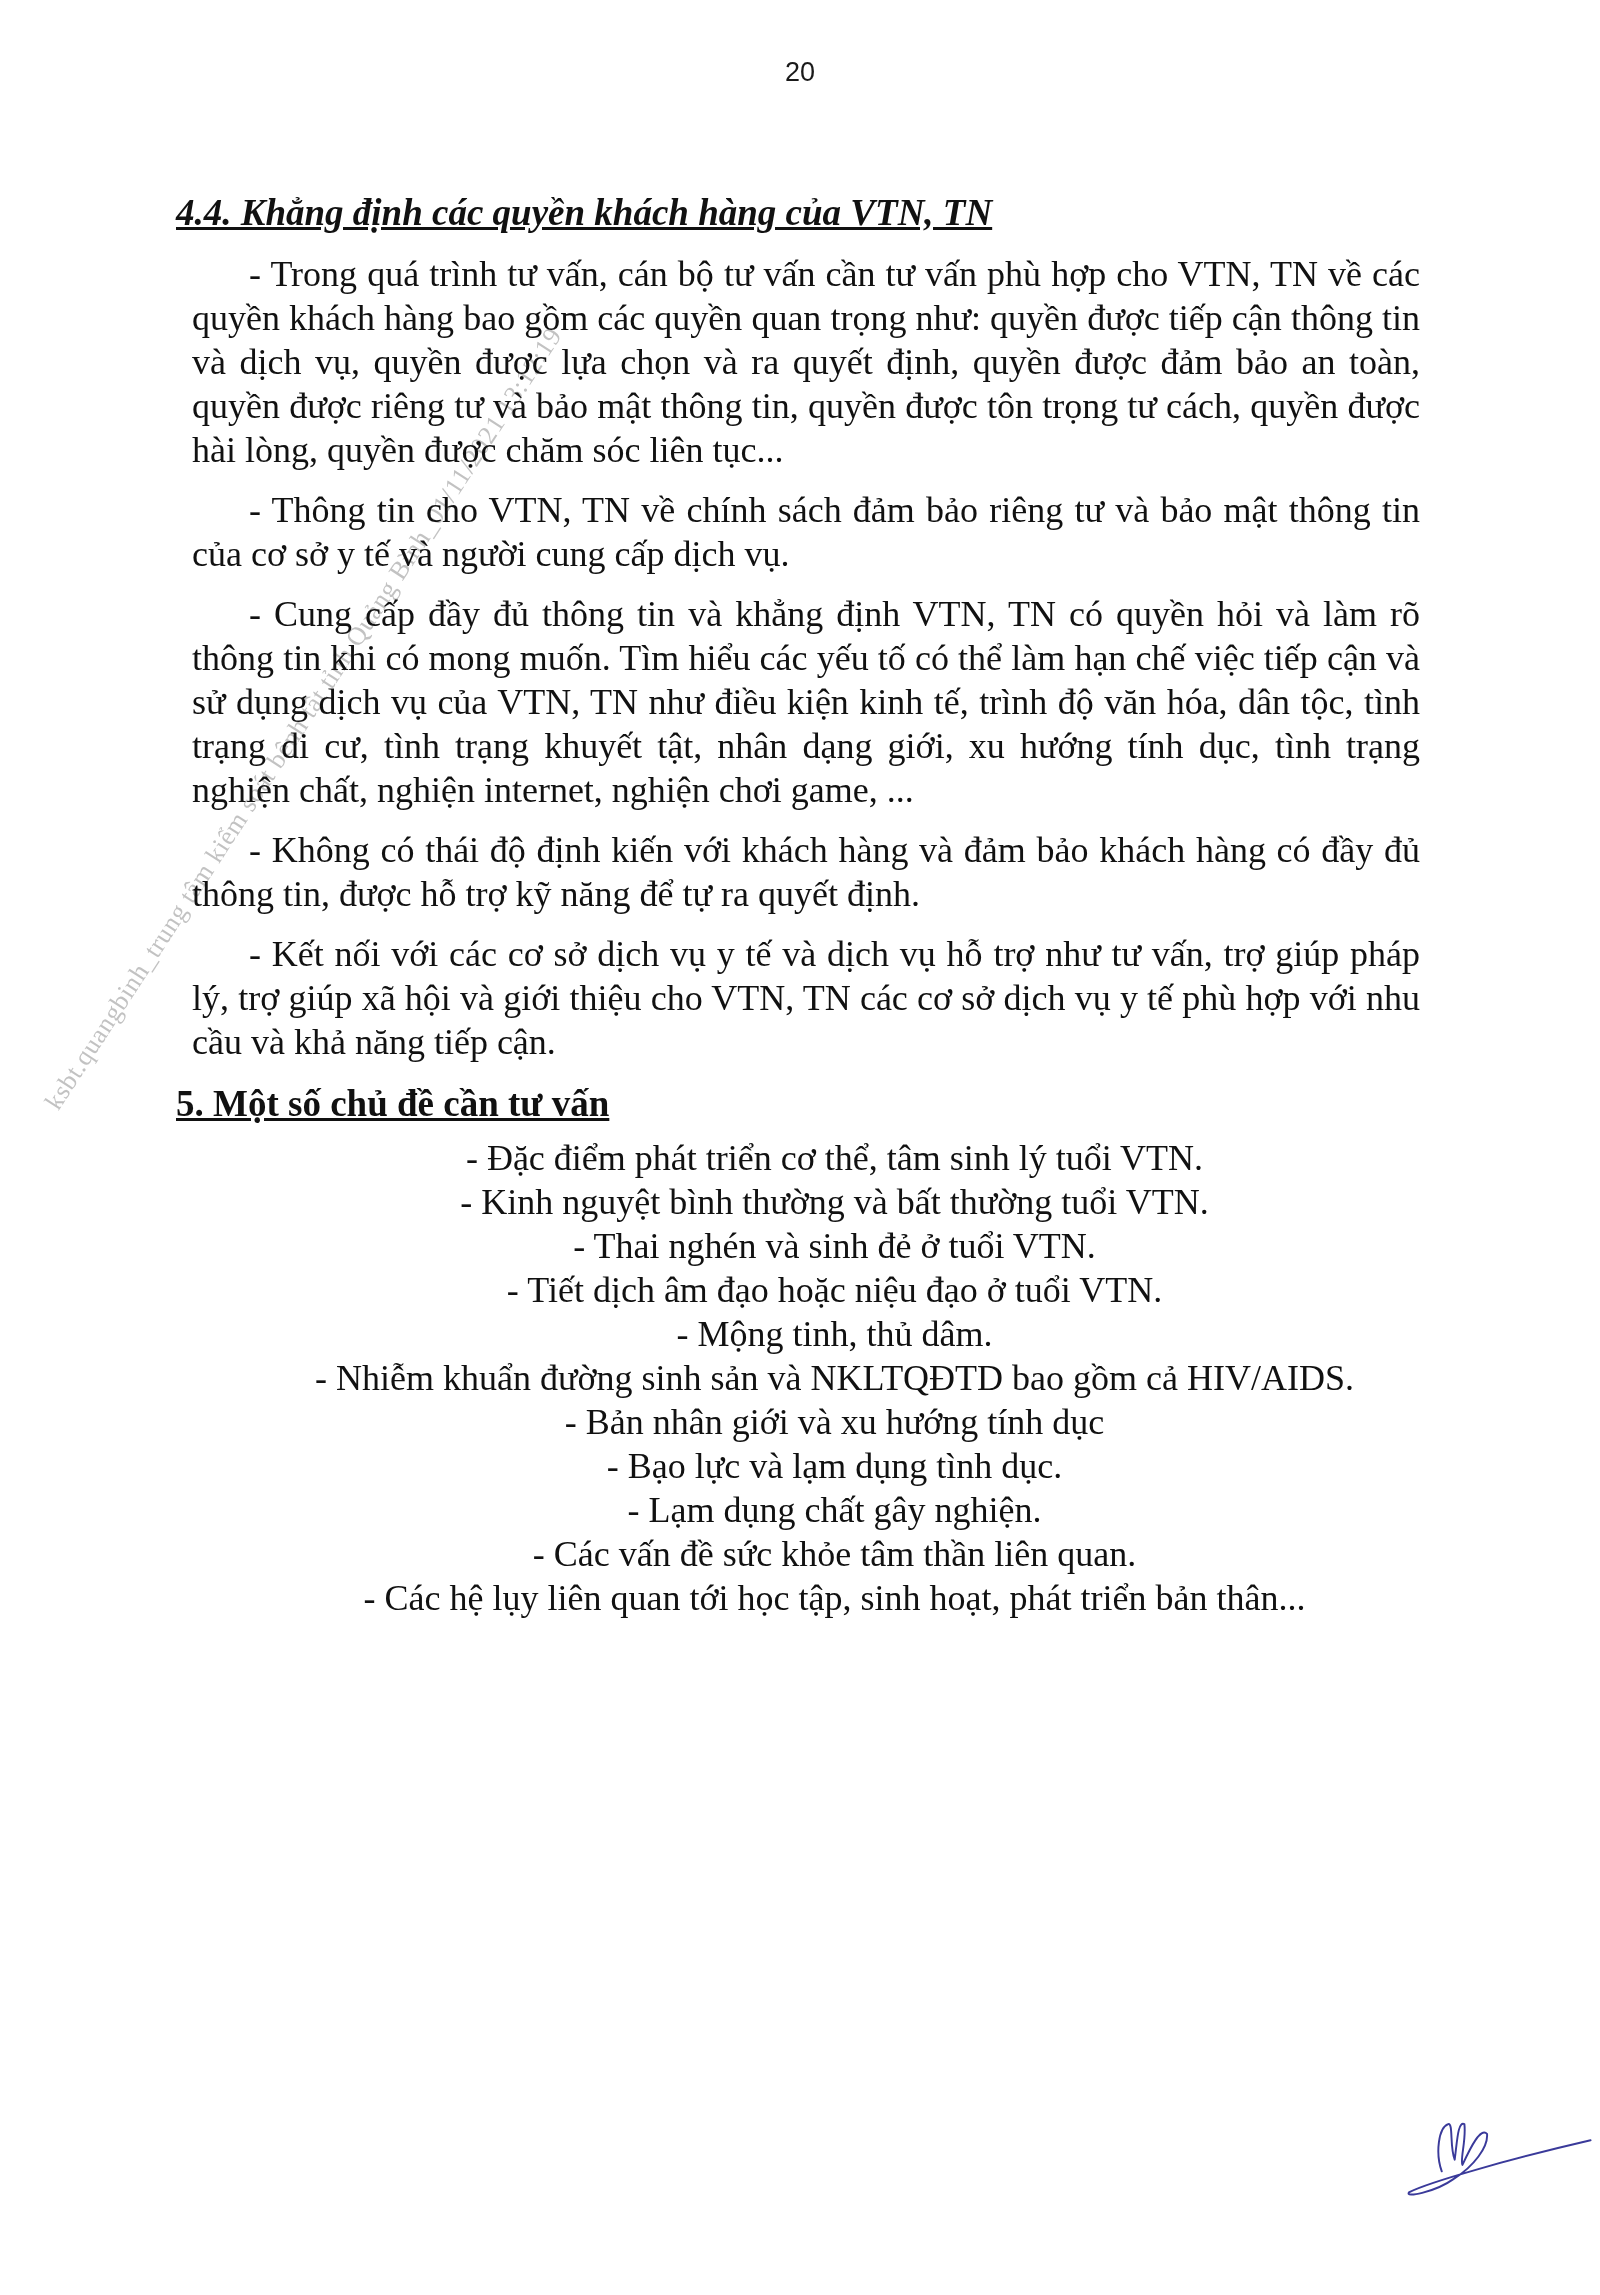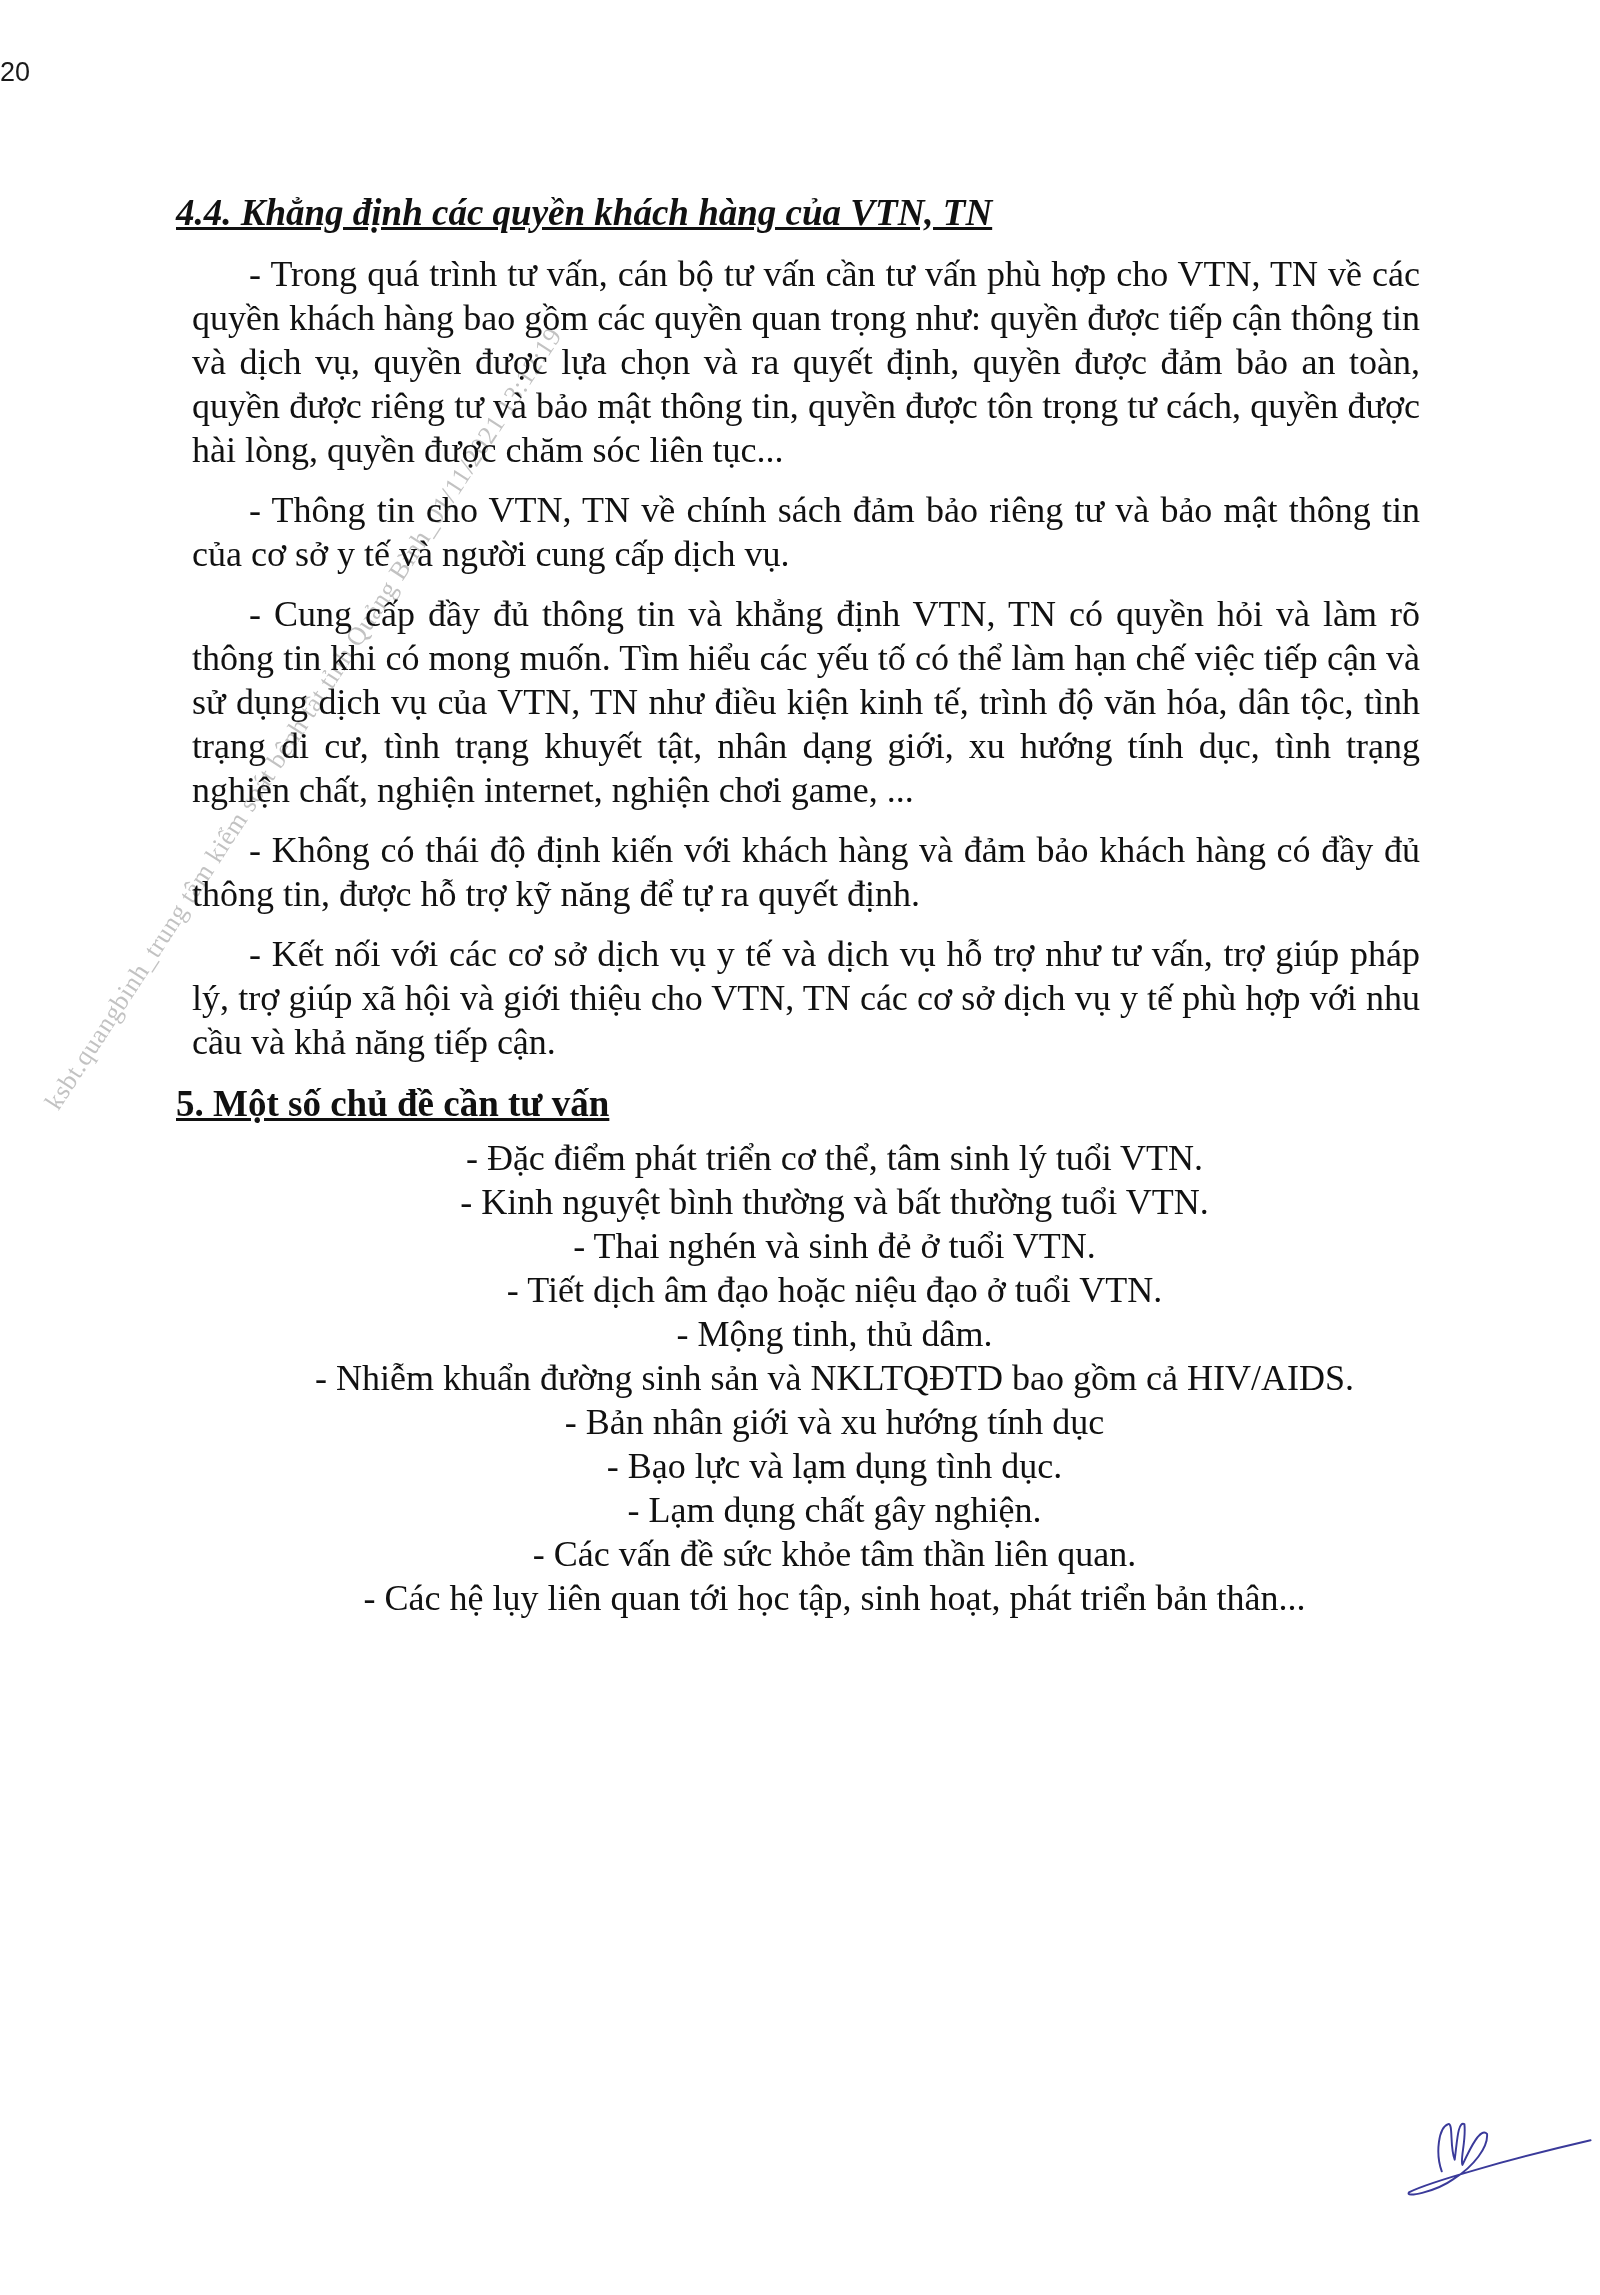--- a/index.html
+++ b/index.html
@@ -13,20 +13,21 @@
     position: relative;
     overflow: hidden;
     font-family: "Liberation Serif", "DejaVu Serif", serif;
     color: #111111;
   }
   .page-number {
     position: absolute;
     top: 57px;
     left: 0;
     width: 1600px;
+    text-align: center;
     font-family: "Liberation Sans", "DejaVu Sans", sans-serif;
     font-size: 27px;
     color: #1a1a1a;
   }
   .content {
     position: absolute;
     left: 176px;
     top: 189px;
     width: 1260px;
   }

